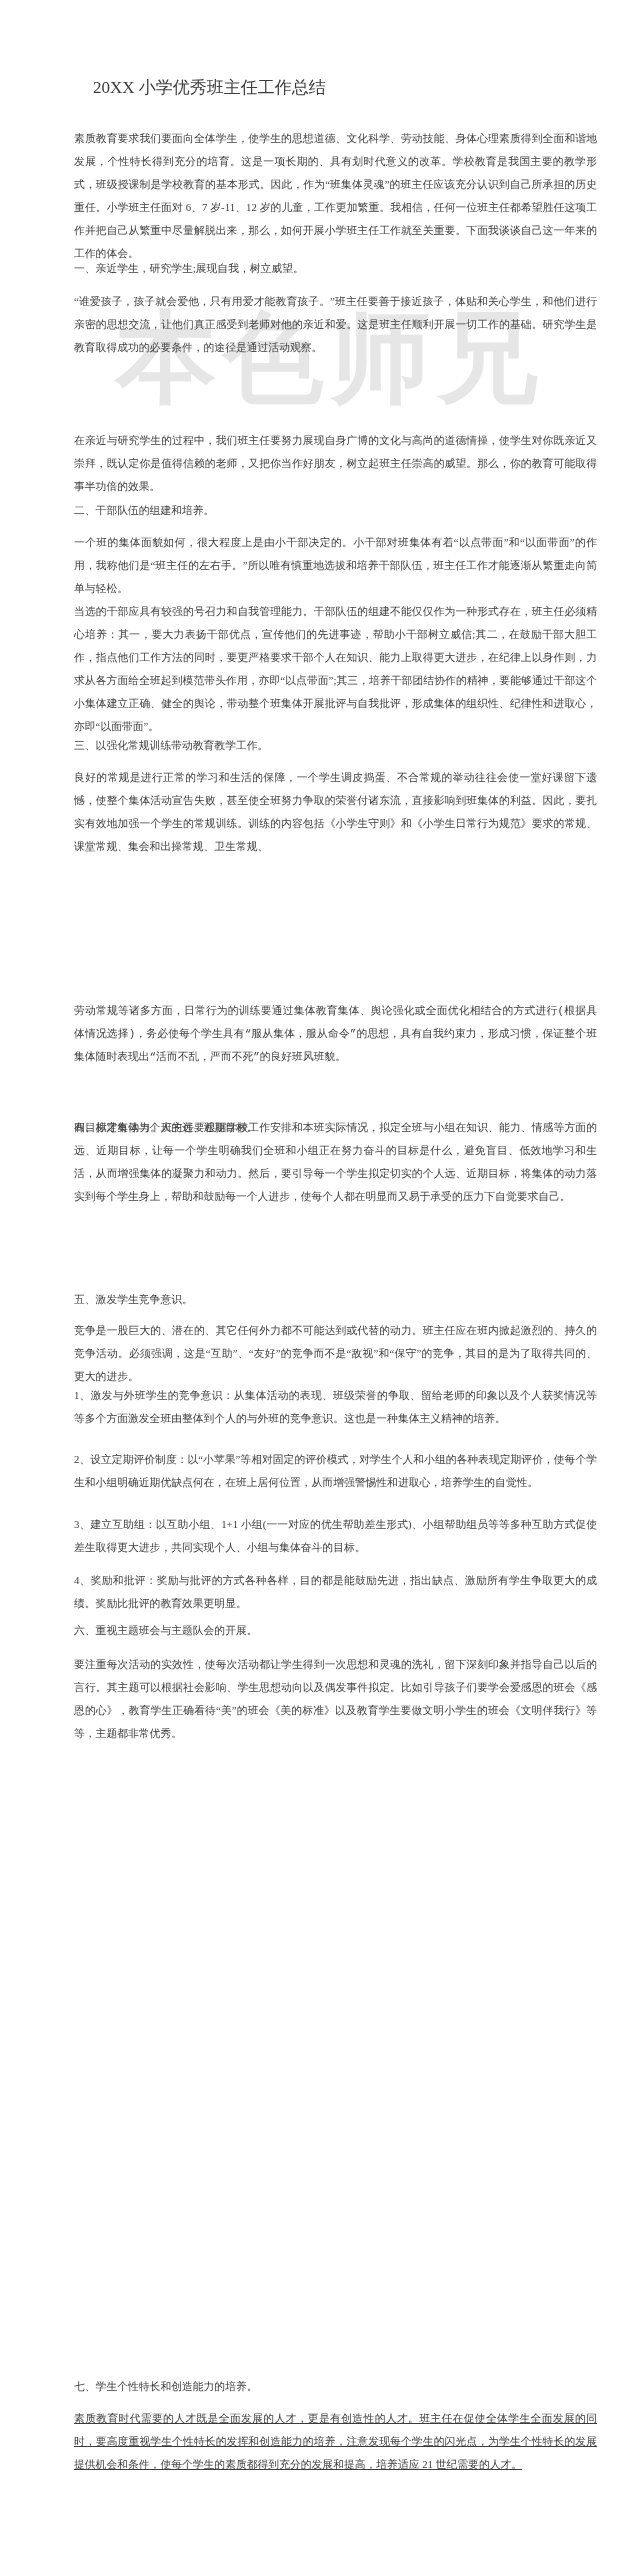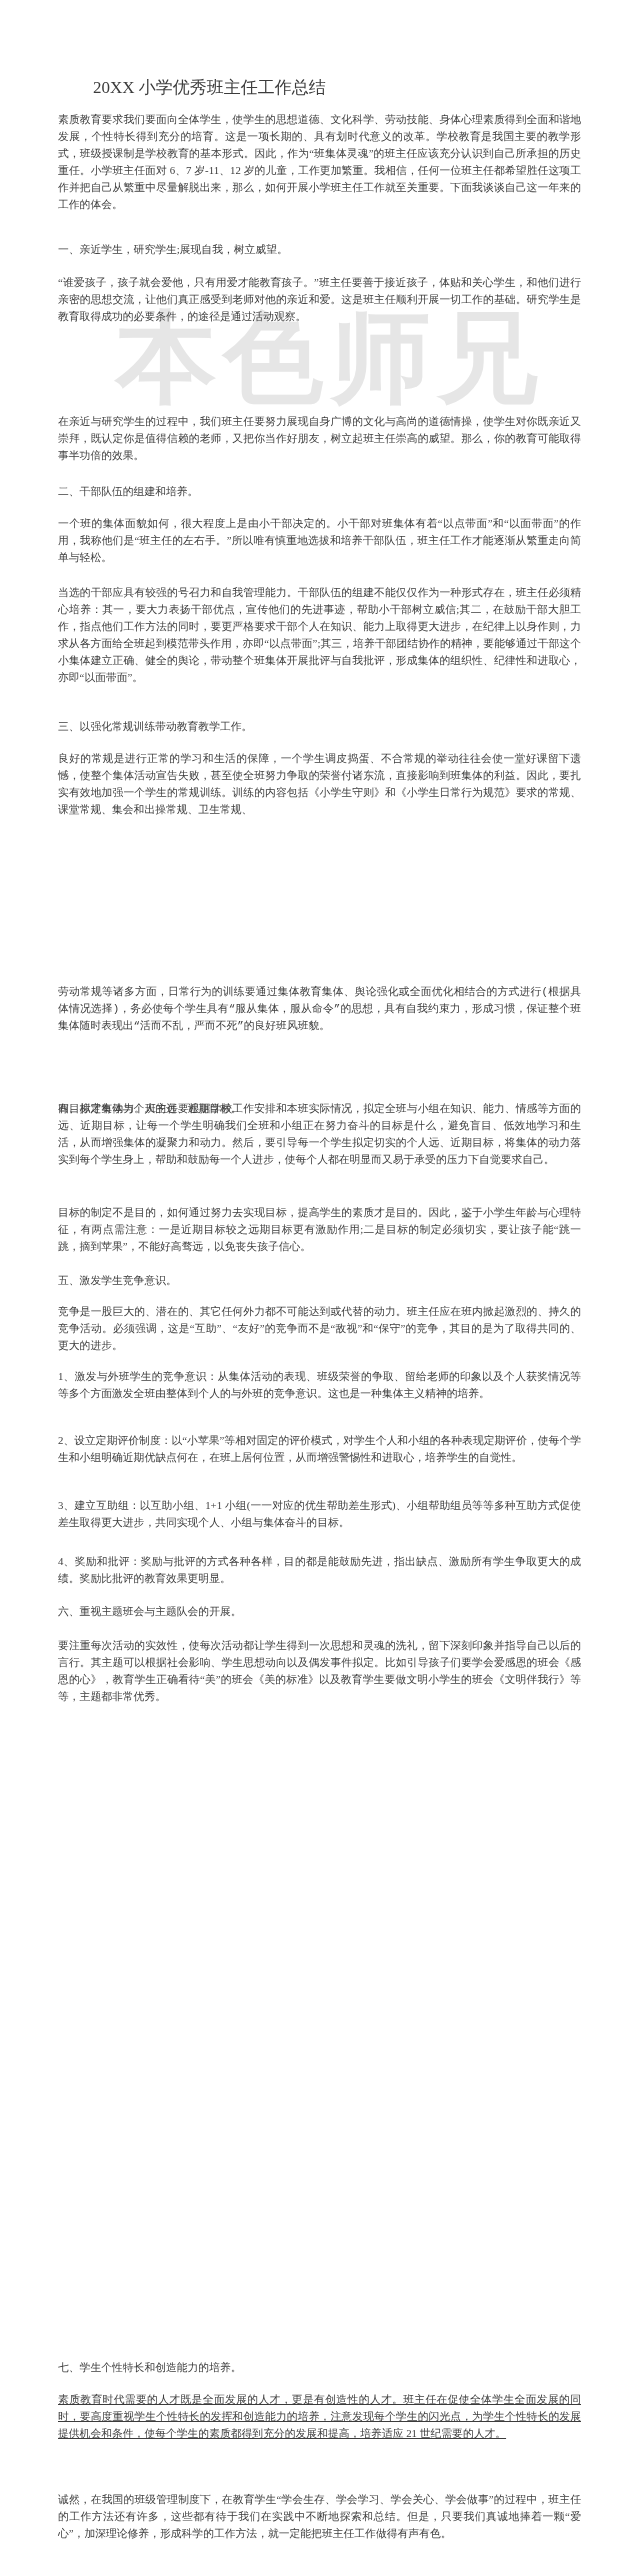--- a/index.html
+++ b/index.html
@@ -18,23 +18,23 @@
     font-size: 17px;
     font-weight: normal;
     color: #3c3c3c;
     white-space: nowrap;
     z-index: 2;
   }
   .para, .heading {
     position: absolute;
     left: 58px;
     width: 523px;
-    margin: 0;
+    margin: 16px;
     font-size: 10.8px;
-    line-height: 17px;
+    line-height: 23px;
     color: #3c3c3c;
     z-index: 2;
   }
   .para { text-align: justify; text-justify: inter-ideograph; }
   .heading { font-weight: normal; white-space: nowrap; }
   .watermark {
     position: absolute;
     margin: 0;
     font-size: 100px;
     line-height: 1;
@@ -64,30 +64,28 @@
   <h2 class="heading" style="top:483px;">二、干部队伍的组建和培养。</h2>
   <p class="para" style="top:515px;">一个班的集体面貌如何，很大程度上是由小干部决定的。小干部对班集体有着“以点带面”和“以面带面”的作用，我称他们是“班主任的左右手。”所以唯有慎重地选拔和培养干部队伍，班主任工作才能逐渐从繁重走向简单与轻松。</p>
   <p class="para" style="top:584px;">当选的干部应具有较强的号召力和自我管理能力。干部队伍的组建不能仅仅作为一种形式存在，班主任必须精心培养：其一，要大力表扬干部优点，宣传他们的先进事迹，帮助小干部树立威信;其二，在鼓励干部大胆工作，指点他们工作方法的同时，要更严格要求干部个人在知识、能力上取得更大进步，在纪律上以身作则，力求从各方面给全班起到模范带头作用，亦即“以点带面”;其三，培养干部团结协作的精神，要能够通过干部这个小集体建立正确、健全的舆论，带动整个班集体开展批评与自我批评，形成集体的组织性、纪律性和进取心，亦即“以面带面”。</p>
 
   <h2 class="heading" style="top:718px;">三、以强化常规训练带动教育教学工作。</h2>
   <p class="para" style="top:750px;">良好的常规是进行正常的学习和生活的保障，一个学生调皮捣蛋、不合常规的举动往往会使一堂好课留下遗憾，使整个集体活动宣告失败，甚至使全班努力争取的荣誉付诸东流，直接影响到班集体的利益。因此，要扎实有效地加强一个学生的常规训练。训练的内容包括《小学生守则》和《小学生日常行为规范》要求的常规、课堂常规、集会和出操常规、卫生常规、</p>
   <p class="para" style="top:984px;font-family:Liberation Mono, monospace;">劳动常规等诸多方面，日常行为的训练要通过集体教育集体、舆论强化或全面优化相结合的方式进行(根据具体情况选择)，务必使每个学生具有“服从集体，服从命令”的思想，具有自我约束力，形成习惯，保证整个班集体随时表现出“活而不乱，严而不死”的良好班风班貌。</p>
 
   <h2 class="heading" style="top:1100px;">四、拟定集体与个人的远、近期目标。</h2>
   <p class="para" style="top:1100px;">有目标才有动力。班主任要根据学校工作安排和本班实际情况，拟定全班与小组在知识、能力、情感等方面的远、近期目标，让每一个学生明确我们全班和小组正在努力奋斗的目标是什么，避免盲目、低效地学习和生活，从而增强集体的凝聚力和动力。然后，要引导每一个学生拟定切实的个人远、近期目标，将集体的动力落实到每个学生身上，帮助和鼓励每一个人进步，使每个人都在明显而又易于承受的压力下自觉要求自己。</p>
-  <p class="para" style="top:1204px;">目标的制定不是目的，如何通过努力去实现目标，提高学生的素质才是目的。因此，鉴于小学生年龄与心理特征，有两点需注意：一是近期目标较之远期目标更有激励作用;二是目标的制定必须切实，要让孩子能“跳一跳，摘到苹果”，不能好高骛远，以免丧失孩子信心。</p>
 
   <h2 class="heading" style="top:1272px;">五、激发学生竞争意识。</h2>
   <p class="para" style="top:1303px;">竞争是一股巨大的、潜在的、其它任何外力都不可能达到或代替的动力。班主任应在班内掀起激烈的、持久的竞争活动。必须强调，这是“互助”、“友好”的竞争而不是“敌视”和“保守”的竞争，其目的是为了取得共同的、更大的进步。</p>
   <p class="para" style="top:1368px;">1、激发与外班学生的竞争意识：从集体活动的表现、班级荣誉的争取、留给老师的印象以及个人获奖情况等等多个方面激发全班由整体到个人的与外班的竞争意识。这也是一种集体主义精神的培养。</p>
   <p class="para" style="top:1432px;">2、设立定期评价制度：以“小苹果”等相对固定的评价模式，对学生个人和小组的各种表现定期评价，使每个学生和小组明确近期优缺点何在，在班上居何位置，从而增强警惕性和进取心，培养学生的自觉性。</p>
   <p class="para" style="top:1497px;">3、建立互助组：以互助小组、1+1 小组(一一对应的优生帮助差生形式)、小组帮助组员等等多种互助方式促使差生取得更大进步，共同实现个人、小组与集体奋斗的目标。</p>
   <p class="para" style="top:1553px;">4、奖励和批评：奖励与批评的方式各种各样，目的都是能鼓励先进，指出缺点、激励所有学生争取更大的成绩。奖励比批评的教育效果更明显。</p>
 
   <h2 class="heading" style="top:1604px;font-family:Liberation Mono, monospace;">六、重视主题班会与主题队会的开展。</h2>
   <p class="para" style="top:1637px;">要注重每次活动的实效性，使每次活动都让学生得到一次思想和灵魂的洗礼，留下深刻印象并指导自己以后的言行。其主题可以根据社会影响、学生思想动向以及偶发事件拟定。比如引导孩子们要学会爱感恩的班会《感恩的心》，教育学生正确看待“美”的班会《美的标准》以及教育学生要做文明小学生的班会《文明伴我行》等等，主题都非常优秀。</p>
 
   <h2 class="heading" style="top:2359px;">七、学生个性特长和创造能力的培养。</h2>
   <p class="para" style="top:2391px;text-decoration:underline;">素质教育时代需要的人才既是全面发展的人才，更是有创造性的人才。班主任在促使全体学生全面发展的同时，要高度重视学生个性特长的发挥和创造能力的培养，注意发现每个学生的闪光点，为学生个性特长的发展提供机会和条件，使每个学生的素质都得到充分的发展和提高，培养适应 21 世纪需要的人才。</p>
-  <p class="para" style="top:2491px;">诚然，在我国的班级管理制度下，在教育学生“学会生存、学会学习、学会关心、学会做事”的过程中，班主任的工作方法还有许多，这些都有待于我们在实践中不断地探索和总结。但是，只要我们真诚地捧着一颗“爱心”，加深理论修养，形成科学的工作方法，就一定能把班主任工作做得有声有色。</p>
 
 </div>
 
 
 </body></html>

